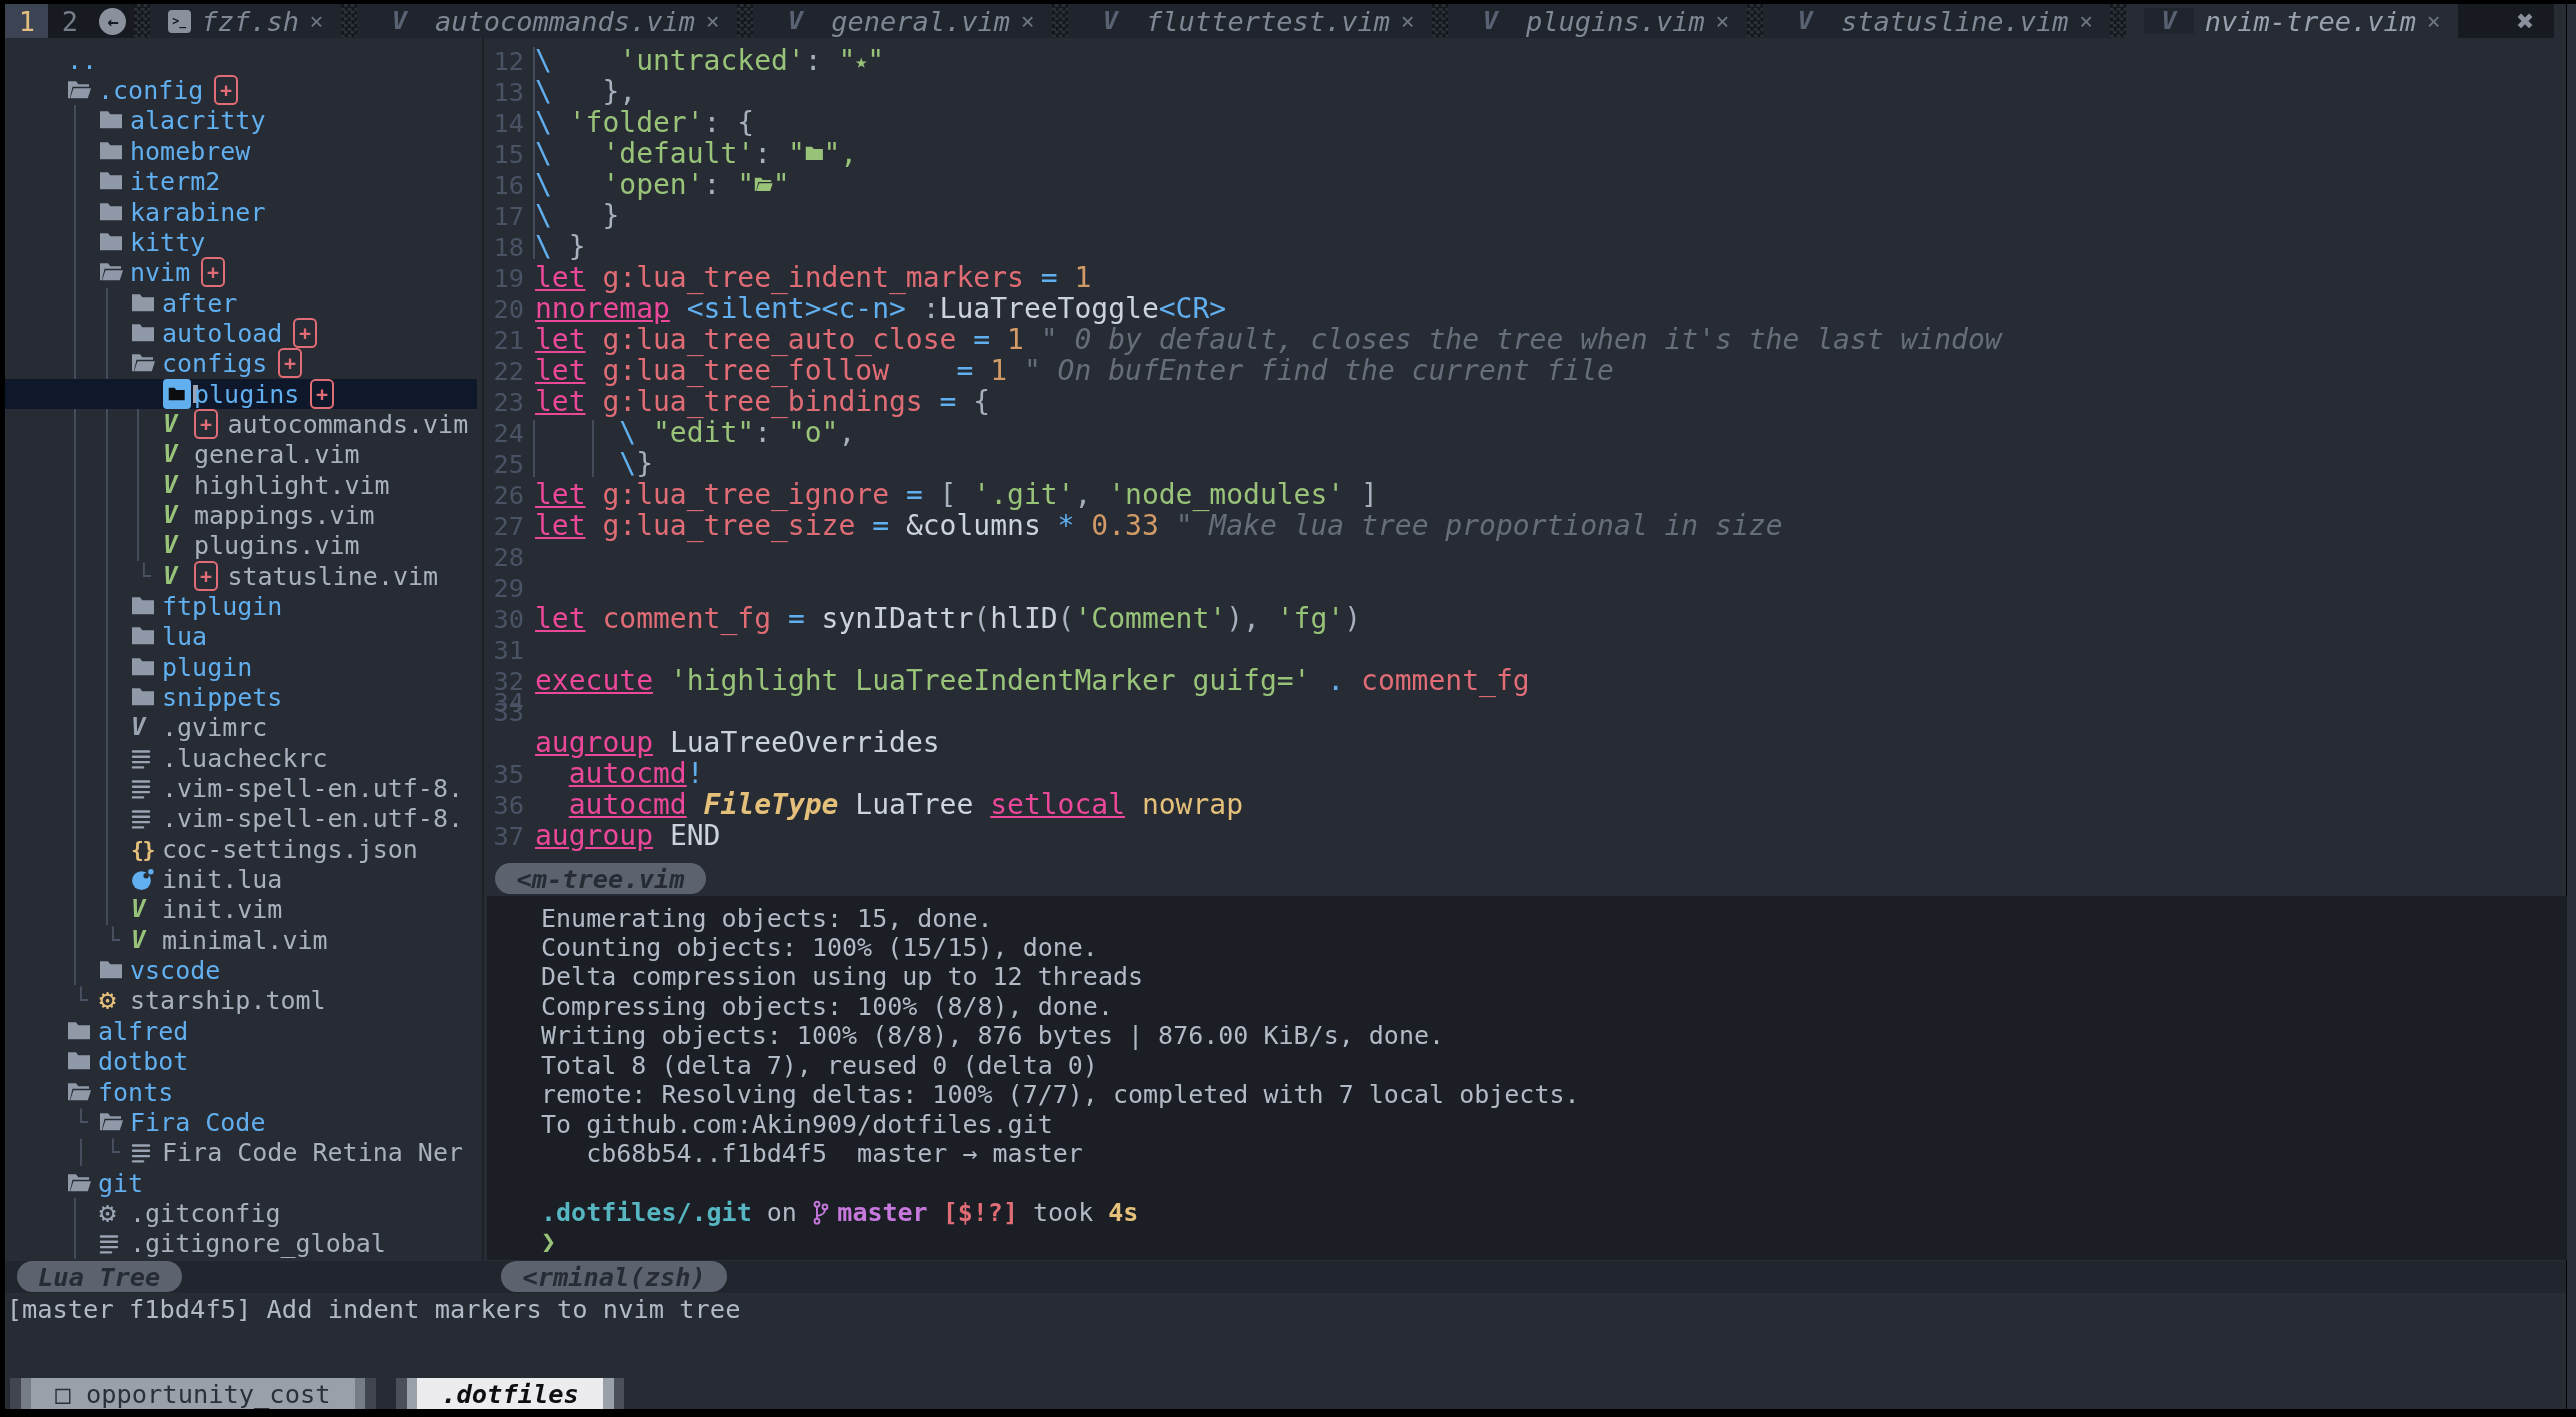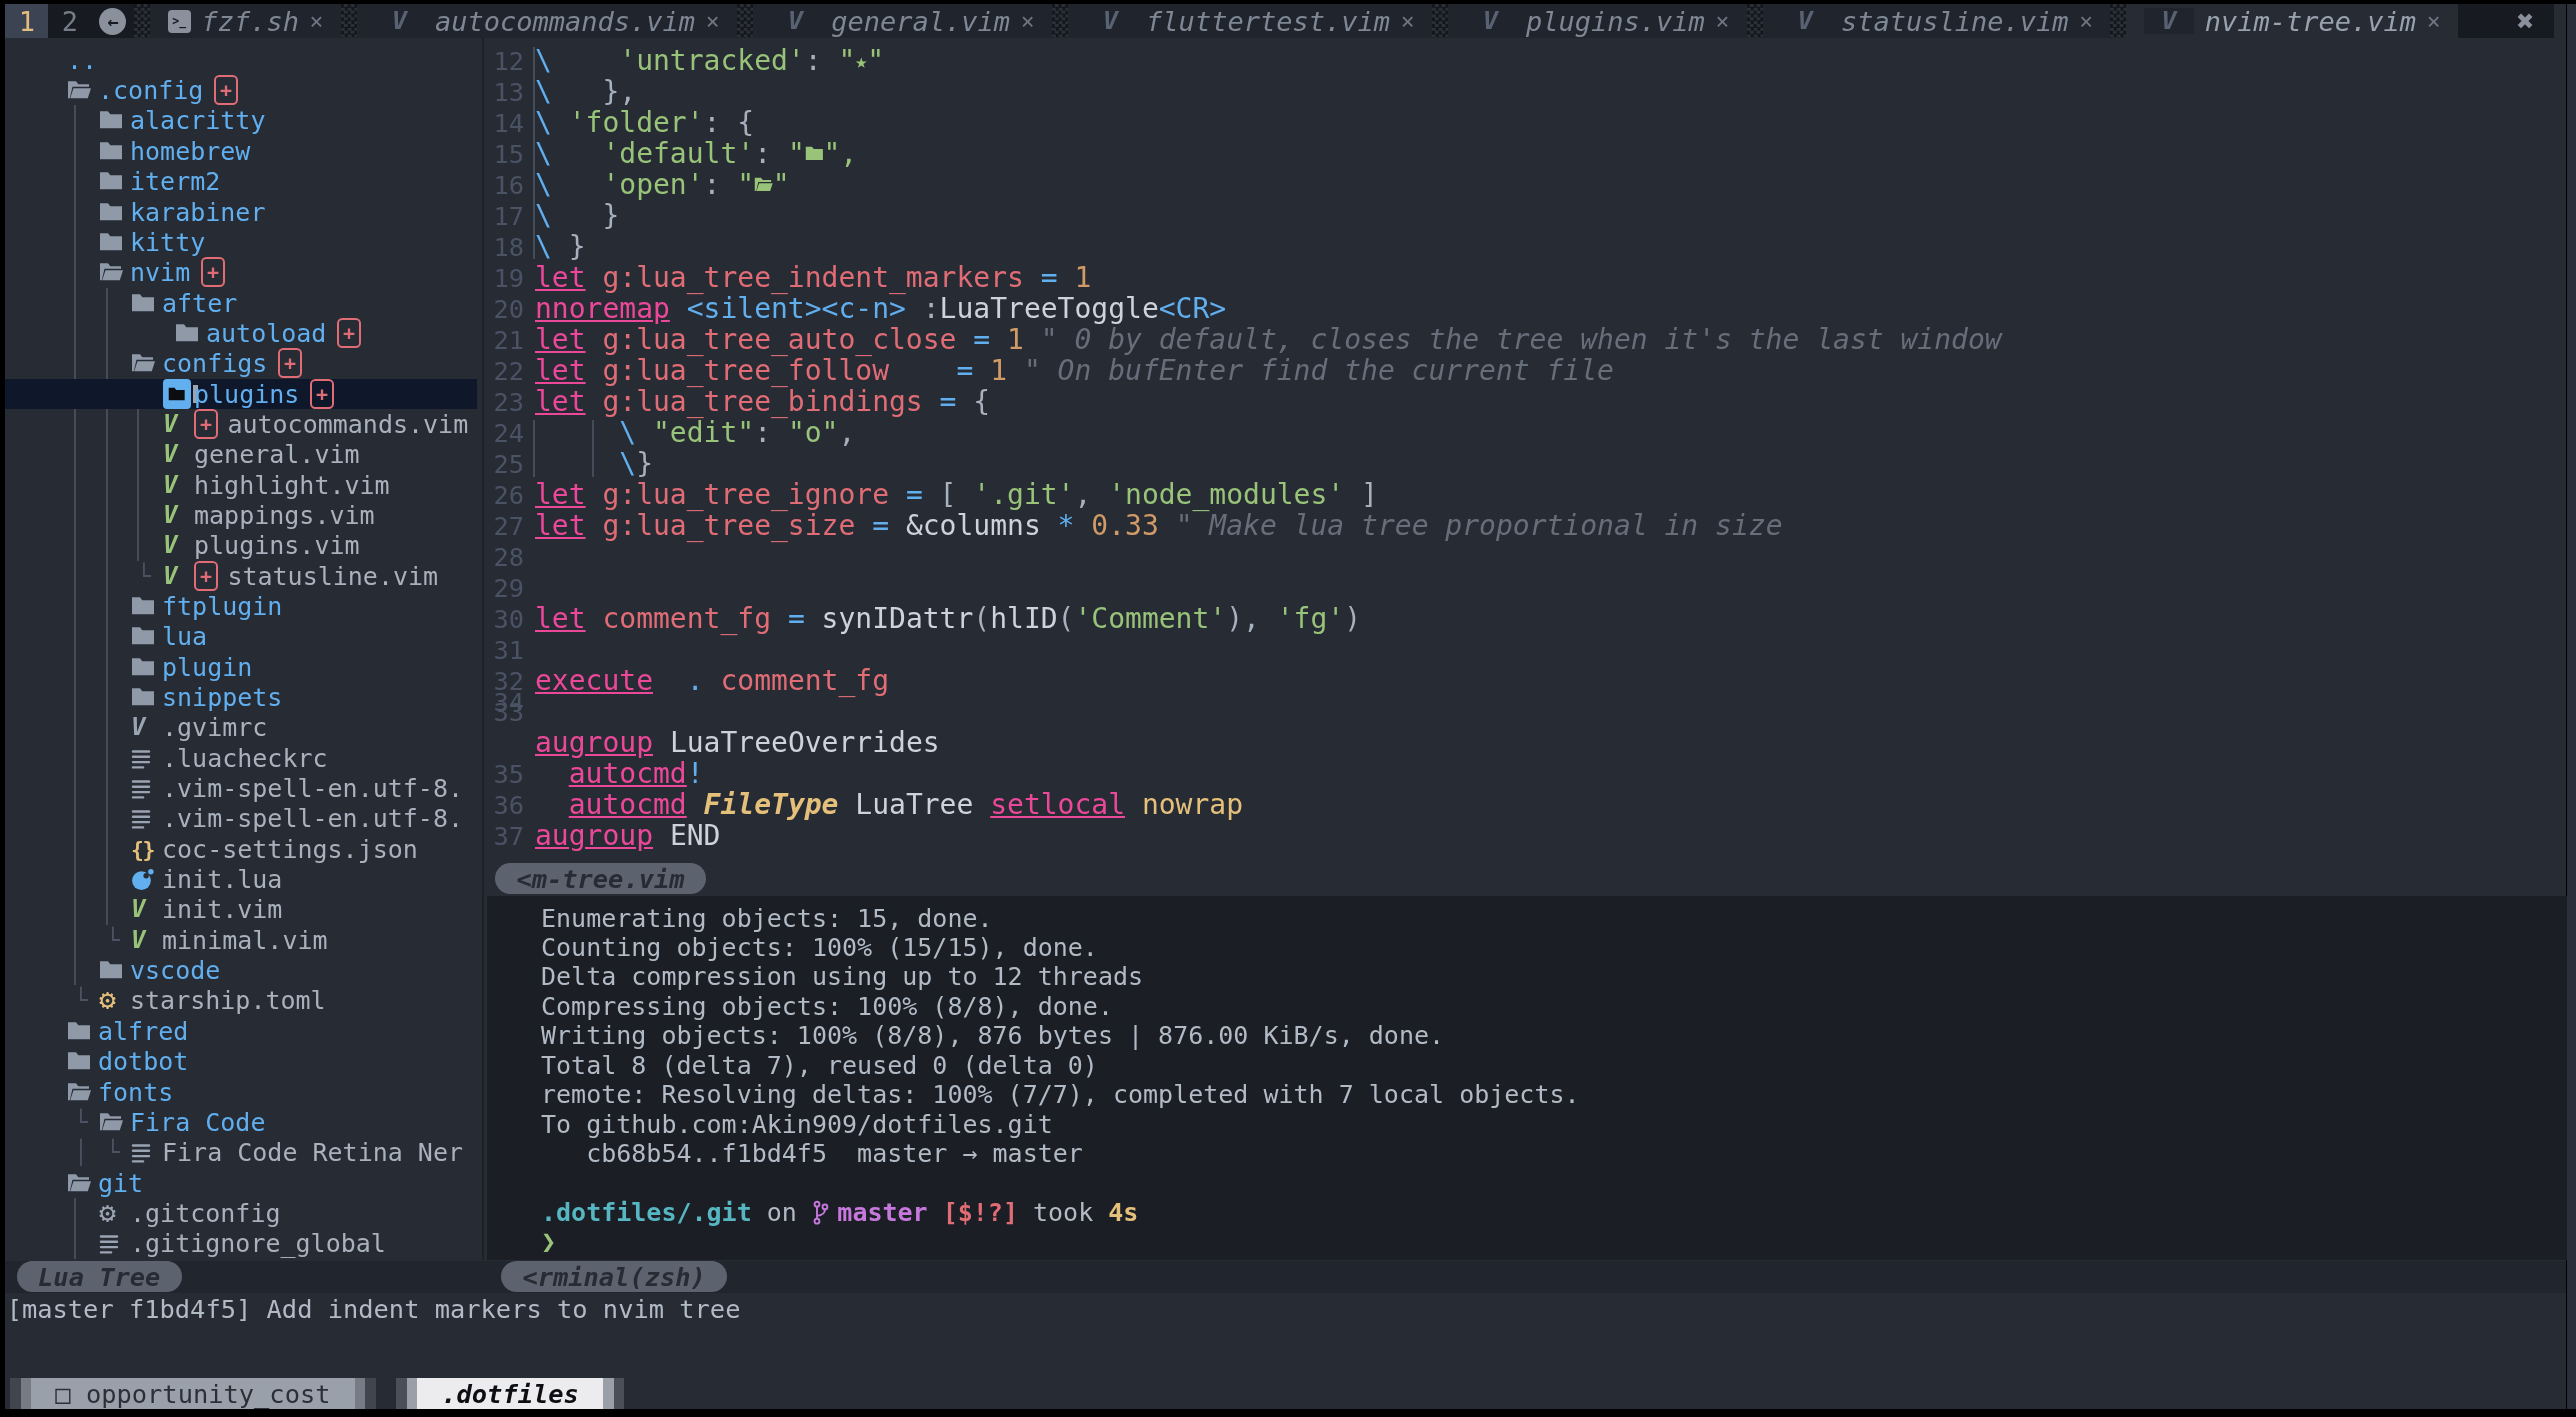--- a/index.html
+++ b/index.html
@@ -198,21 +198,21 @@
             <path fill="#8f99a8" d="M6.5 9H24l-3.2 10H3.2z"></path>
           </svg></span></span>
       <span class="cell" style="left: 130px;"><span class="dirname">nvim</span><span class="badge after">+</span></span>
     </div>
     <div class="treerow" style="position: absolute; left: 0px; top: 288px; width: 477px; height: 30px;">
       <span class="cell" style="left: 131px;"><span style="display: inline-flex; align-items: center;"><svg width="24" height="21.4" viewBox="0 0 24 21">
             <path d="M1 2h8l2.3 3H23v14H1z" fill="#8f99a8"></path>
           </svg></span></span>
       <span class="cell" style="left: 162px;"><span class="dirname">after</span></span>
     </div>
-    <div class="treerow" style="position: absolute; left: 0px; top: 318px; width: 477px; height: 30px; margin-left: 44px;">
+    <div class="treerow" style="position: absolute; left: 0px; top: 318px; width: 477px; height: 30px;">
       <span class="cell" style="left: 131px;"><span style="display: inline-flex; align-items: center;"><svg width="24" height="21.4" viewBox="0 0 24 21">
             <path d="M1 2h8l2.3 3H23v14H1z" fill="#8f99a8"></path>
           </svg></span></span>
       <span class="cell" style="left: 162px;"><span class="dirname">autoload</span><span class="badge after">+</span></span>
     </div>
     <div class="treerow" style="position: absolute; left: 0px; top: 348px; width: 477px; height: 30px;">
       <span class="cell" style="left: 131px;"><span style="display: inline-flex; align-items: center;"><svg width="24" height="21.4" viewBox="0 0 24 21">
             <path fill="#8f99a8" d="M1 2h8l2.3 3H22v2.5H5.5L2.8 19H1z"></path>
             <path fill="#8f99a8" d="M6.5 9H24l-3.2 10H3.2z"></path>
           </svg></span></span>
@@ -448,21 +448,21 @@
     <div class="codeline" style="left: 535px; top: 510px; height: 31px;"><span class="tk-kw">let</span><span class="tk-fg"> </span><span class="tk-var">g:lua_tree_size</span><span class="tk-fg"> </span><span class="tk-op">=</span><span class="tk-fg"> </span><span class="tk-bright">&amp;columns</span><span class="tk-fg"> </span><span class="tk-op">*</span><span class="tk-fg"> </span><span class="tk-num">0.33</span><span class="tk-fg"> </span><span class="tk-com">" Make lua tree proportional in size</span></div>
     <div class="lnum" style="left: 468px; top: 541px; height: 31px;">28</div>
     <div class="codeline" style="left: 535px; top: 541px; height: 31px;"></div>
     <div class="lnum" style="left: 468px; top: 572px; height: 31px;">29</div>
     <div class="codeline" style="left: 535px; top: 572px; height: 31px;"></div>
     <div class="lnum" style="left: 468px; top: 603px; height: 31px;">30</div>
     <div class="codeline" style="left: 535px; top: 603px; height: 31px;"><span class="tk-kw">let</span><span class="tk-fg"> </span><span class="tk-var">comment_fg</span><span class="tk-fg"> </span><span class="tk-op">=</span><span class="tk-fg"> </span><span class="tk-bright">synIDattr</span><span class="tk-fg">(</span><span class="tk-bright">hlID</span><span class="tk-fg">(</span><span class="tk-str">'Comment'</span><span class="tk-fg">), </span><span class="tk-str">'fg'</span><span class="tk-fg">)</span></div>
     <div class="lnum" style="left: 468px; top: 634px; height: 31px;">31</div>
     <div class="codeline" style="left: 535px; top: 634px; height: 31px;"></div>
     <div class="lnum" style="left: 468px; top: 665px; height: 31px;">32</div>
-    <div class="codeline" style="left: 535px; top: 665px; height: 31px;"><span class="tk-kw">execute</span><span class="tk-fg"> </span><span class="tk-fg"> </span><span class="tk-op">.</span><span class="tk-fg"> </span><span class="tk-var">comment_fg</span></div>
+    <div class="codeline" style="left: 535px; top: 665px; height: 31px;"><span class="tk-kw">execute</span><span class="tk-fg"> </span><span class="tk-str">'highlight LuaTreeIndentMarker guifg='</span><span class="tk-fg"> </span><span class="tk-op">.</span><span class="tk-fg"> </span><span class="tk-var">comment_fg</span></div>
     <div class="lnum" style="left: 468px; top: 696px; height: 31px;">33</div>
     <div class="codeline" style="left: 535px; top: 696px; height: 31px;"></div>
     <div class="lnum" style="left: 468px; top: 686px; height: 31px;">34</div>
     <div class="codeline" style="left: 535px; top: 727px; height: 31px;"><span class="tk-kw">augroup</span><span class="tk-fg"> </span><span class="tk-bright">LuaTreeOverrides</span></div>
     <div class="lnum" style="left: 468px; top: 758px; height: 31px;">35</div>
     <div class="codeline" style="left: 535px; top: 758px; height: 31px;"><span class="tk-fg">  </span><span class="tk-kw">autocmd</span><span class="tk-op">!</span></div>
     <div class="lnum" style="left: 468px; top: 789px; height: 31px;">36</div>
     <div class="codeline" style="left: 535px; top: 789px; height: 31px;"><span class="tk-fg">  </span><span class="tk-kw">autocmd</span><span class="tk-fg"> </span><span class="tk-typ">FileType</span><span class="tk-fg"> </span><span class="tk-bright">LuaTree</span><span class="tk-fg"> </span><span class="tk-kw">setlocal</span><span class="tk-fg"> </span><span class="tk-opt">nowrap</span></div>
     <div class="lnum" style="left: 468px; top: 820px; height: 31px;">37</div>
     <div class="codeline" style="left: 535px; top: 820px; height: 31px;"><span class="tk-kw">augroup</span><span class="tk-fg"> </span><span class="tk-bright">END</span></div>

